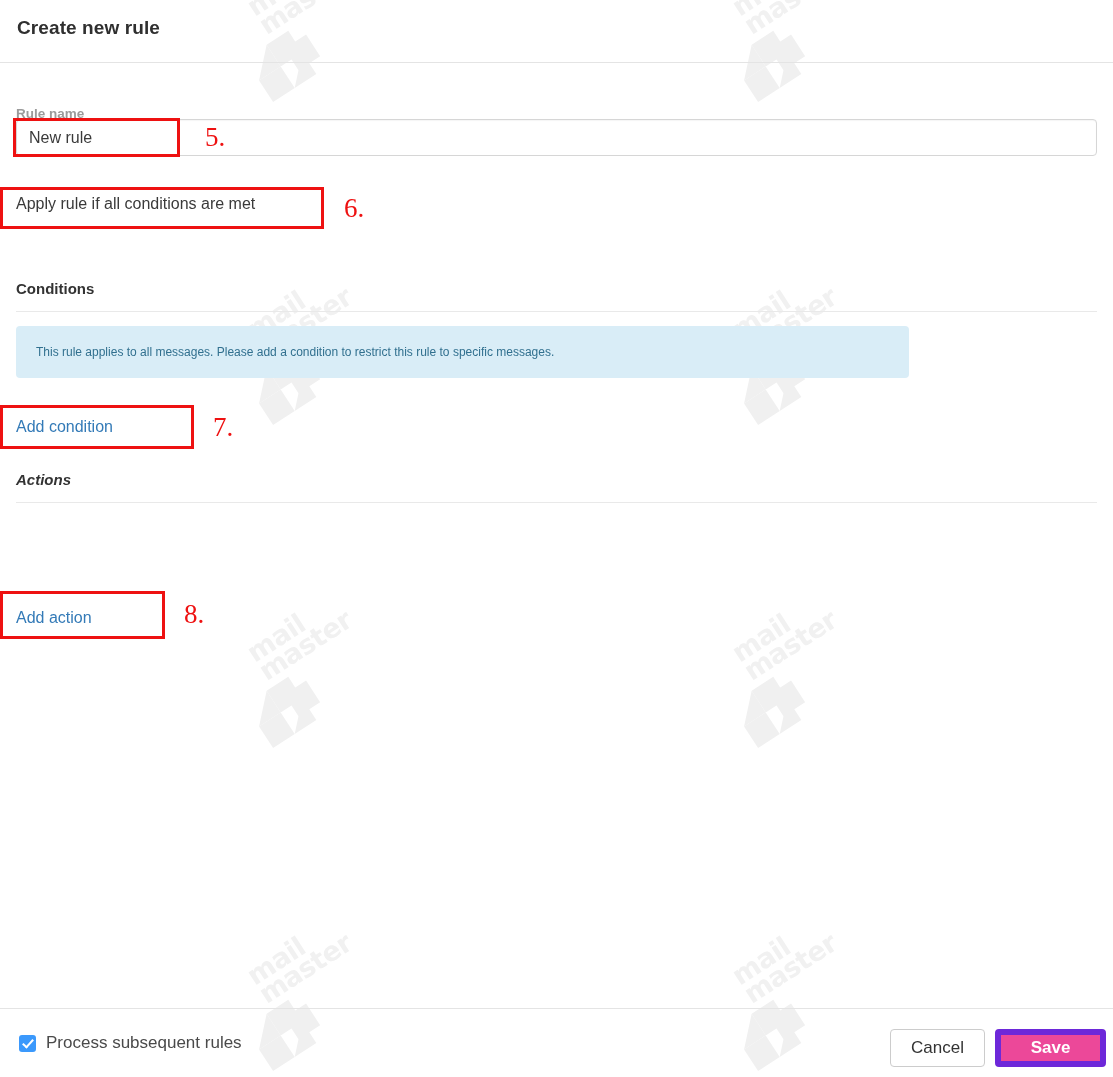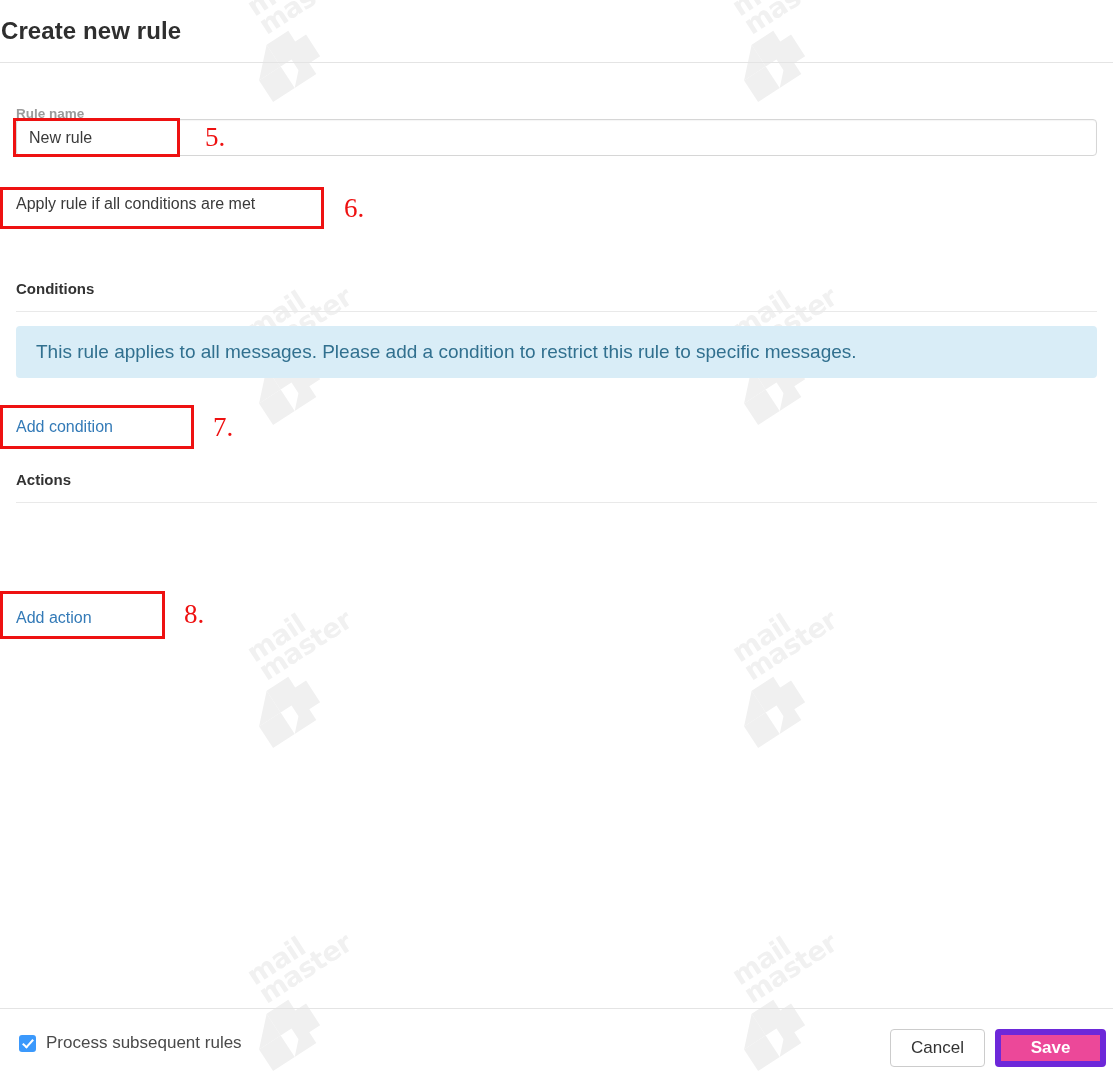--- a/index.html
+++ b/index.html
@@ -59,22 +59,22 @@
   }
 
   .title-bar {
     position: absolute;
     left: 0; top: 0;
     width: 1113px;
     height: 62px;
   }
   .title-text {
     position: absolute;
-    left: 1px; top: 17px;
-    font-size: 24px;
+    left: 17px; top: 17px;
+    font-size: 19px;
     font-weight: 700;
     color: #2f2f2f;
     letter-spacing: 0.1px;
   }
   .hr-top {
     position: absolute;
     left: 0; top: 62px;
     width: 1113px; height: 1px;
     background: #e4e4e4;
   }
@@ -113,38 +113,38 @@
     cursor: pointer;
   }
 
   .section-header {
     position: absolute;
     font-size: 15px;
     font-weight: 700;
     color: #333333;
   }
   #conditions-header { left: 16px; top: 280px; }
-  #actions-header    { left: 16px; top: 471px; }
+  #actions-header    { left: 16px; top: 471px; font-style: italic; }
 
   .section-rule {
     position: absolute;
     left: 16px;
     width: 1081px;
     height: 1px;
     background: #e9e9e9;
   }
   #conditions-rule { top: 311px; }
   #actions-rule    { top: 502px; }
 
   .alert {
     position: absolute;
     left: 16px;
-    width: 1081px;
+    width: 893px;
     border-radius: 4px;
-    font-size: 19px;
+    font-size: 12px;
     display: flex;
     align-items: center;
     padding: 0 20px;
   }
   .alert-info {
     top: 326px;
     height: 52px;
     background: #d9edf7;
     color: #31708f;
   }

